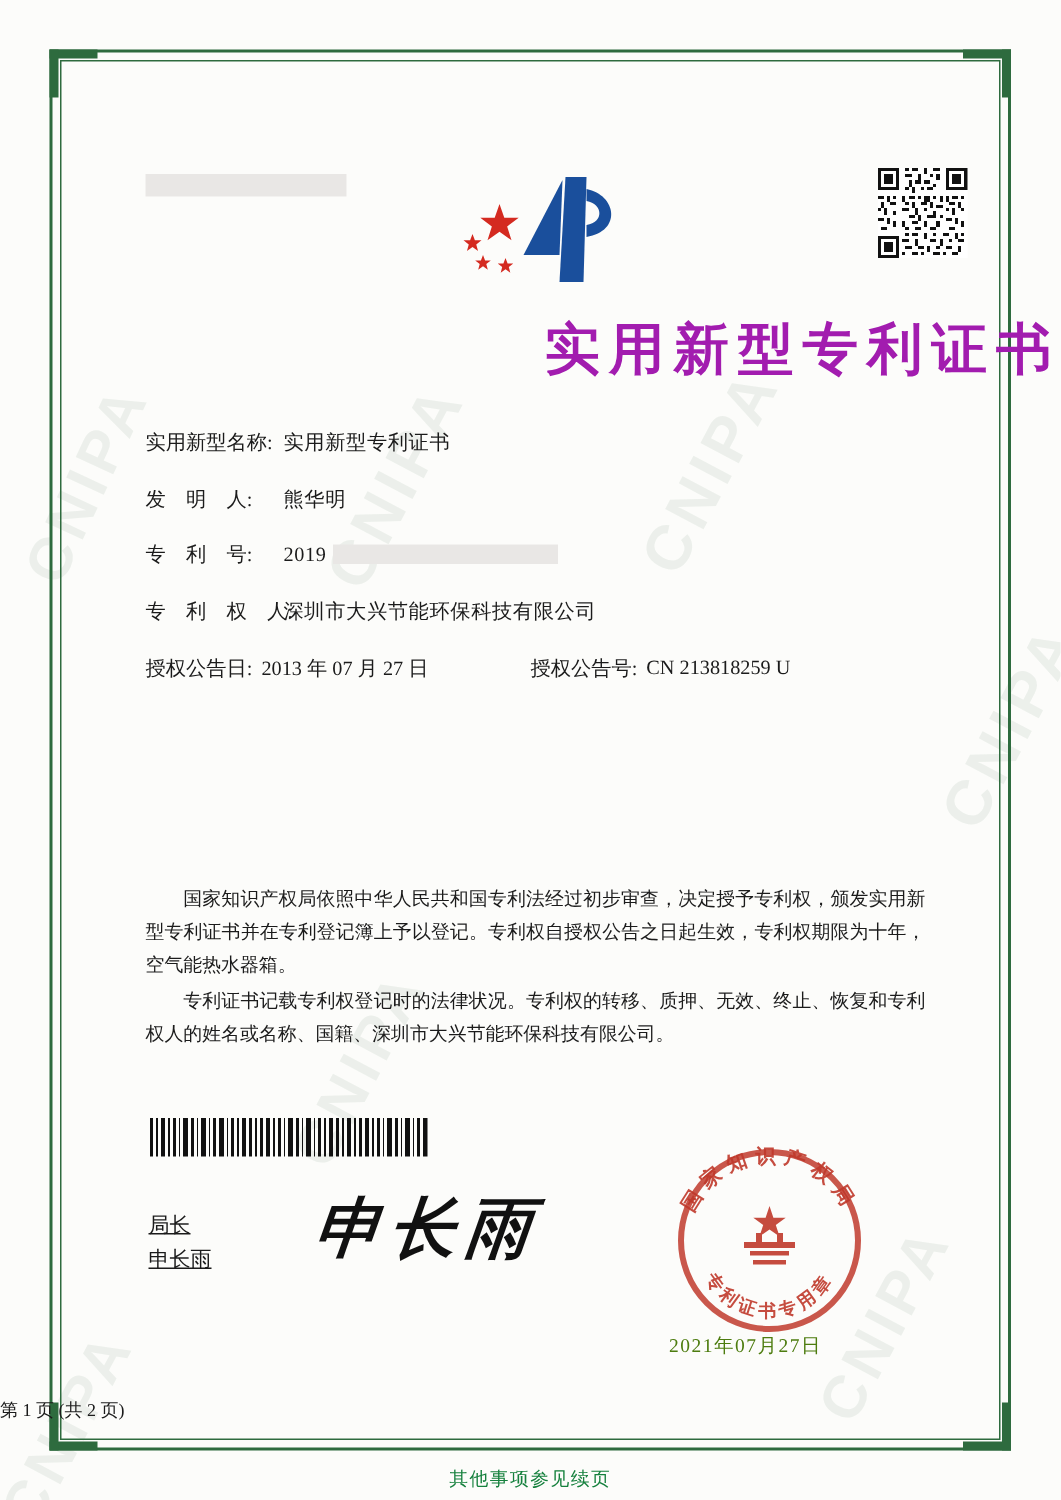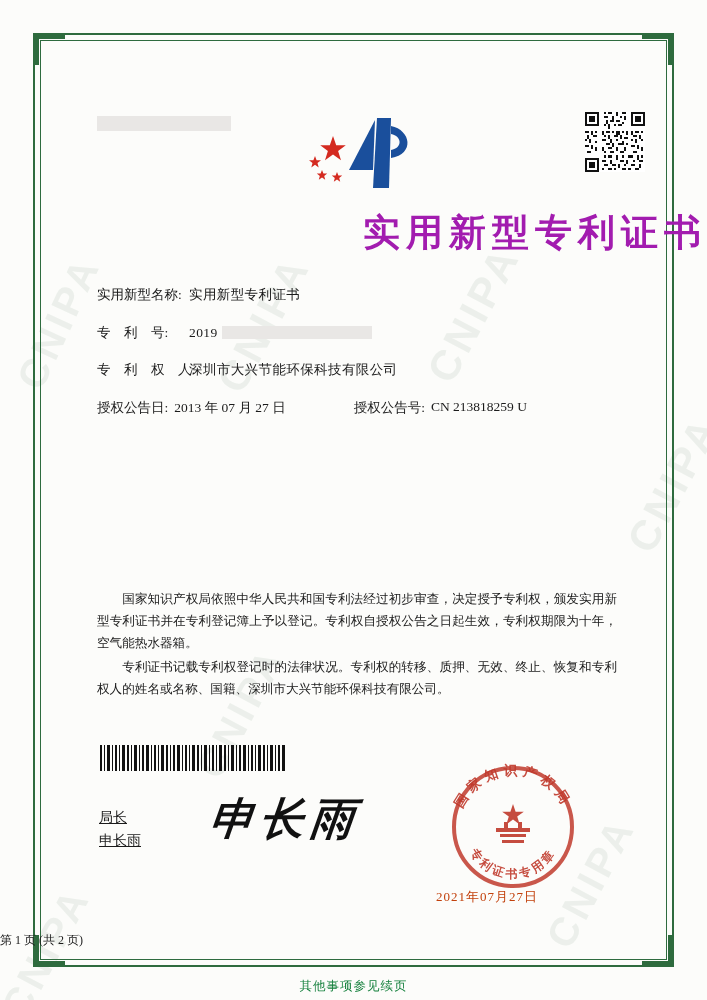--- a/index.html
+++ b/index.html
@@ -137,22 +137,22 @@
     letter-spacing:6px;
     transform:skewX(-6deg);
   }
 
   
   #seal{
     position:absolute;left:438px;top:752px;
     width:150px;height:150px;
   }
   #seal-date{
-    position:absolute;left:436px;top:888px;
-    font-size:13px;color:#c2410c;
+    position:absolute;left:446px;top:888px;
+    font-size:13px;color:#4d7c0f;
     letter-spacing:1px;
     font-family:"Liberation Serif","DejaVu Serif",serif;
   }
 
   
   #page-num{
     position:absolute;left:0;right:16px;top:932px;
     text-align:left;font-size:12px;color:#1b1b1b;
   }
   #footnote{
@@ -300,20 +300,24 @@
 
   <div id="title">实用新型专利证书</div>
 
   <div id="fields">
 
     <div class="row">
       <div class="lbl">实用新型名称:</div>
       <div class="val">实用新型专利证书</div>
     </div>
 
+    <div class="row">
+      <div class="lbl">发　明　人:</div>
+      <div class="val">熊华明</div>
+    </div>
 
     <div class="row">
       <div class="lbl">专　利　号:</div>
       <div class="val"><span>2019</span><span class="mask"></span></div>
     </div>
 
 
     <div class="row">
       <div class="lbl">专　利　权　人:</div>
       <div class="val">深圳市大兴节能环保科技有限公司</div>

